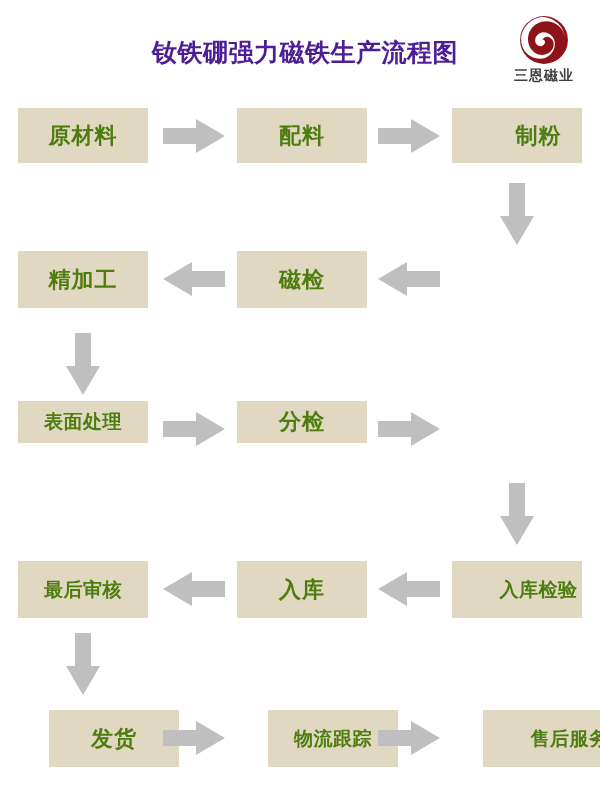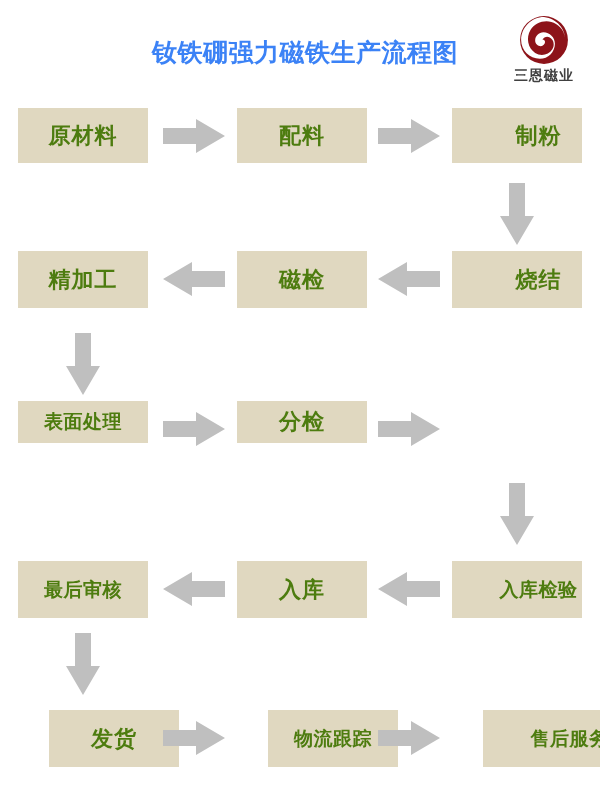--- a/index.html
+++ b/index.html
@@ -28,21 +28,21 @@
     height: 100px;
   }
   #page-title {
     position: absolute;
     left: 120px;
     top: 36px;
     width: 370px;
     text-align: center;
     font-size: 25px;
     font-weight: 700;
-    color: #3b82f6;
+    color: #4c1d95;
     letter-spacing: 0.5px;
     white-space: nowrap;
   }
   #brand {
     position: absolute;
     left: 498px;
     top: 14px;
     width: 92px;
     height: 78px;
     text-align: center;
@@ -195,21 +195,20 @@
     </div>
 
     <div class="node col-c row-2">磁检</div>
 
     <div class="arrow arr-h gap-cr on-row-2">
       <svg width="62" height="34" viewBox="0 0 62 34">
         <polygon class="arrow-fill" points="62,9 29,9 29,0 0,17 29,34 29,25 62,25"></polygon>
       </svg>
     </div>
 
-    <div class="node col-r row-2">烧结</div>
 
     <div class="arrow arr-v at-col-l r2-r3">
       <svg width="34" height="62" viewBox="0 0 34 62">
         <polygon class="arrow-fill" points="9,0 25,0 25,33 34,33 17,62 0,33 9,33"></polygon>
       </svg>
     </div>
 
     <div class="node small col-l row-3">表面处理</div>
 
     <div class="arrow arr-h gap-lc on-row-3">

